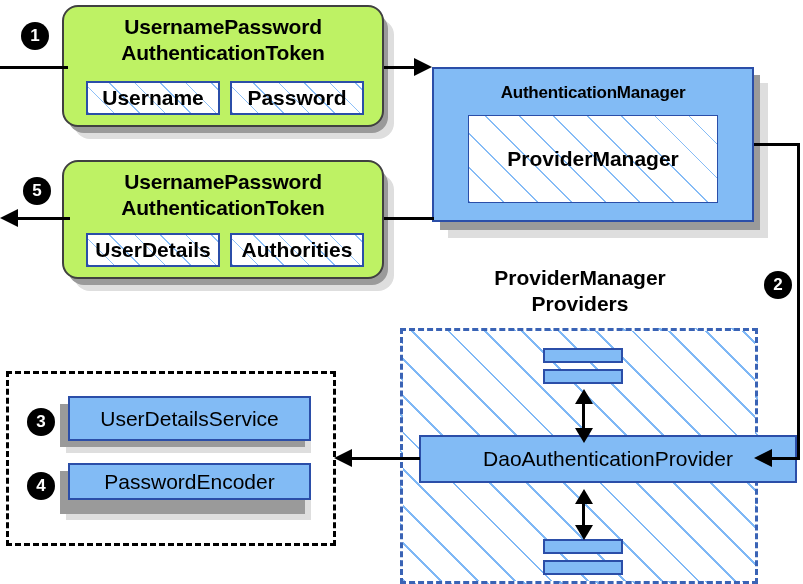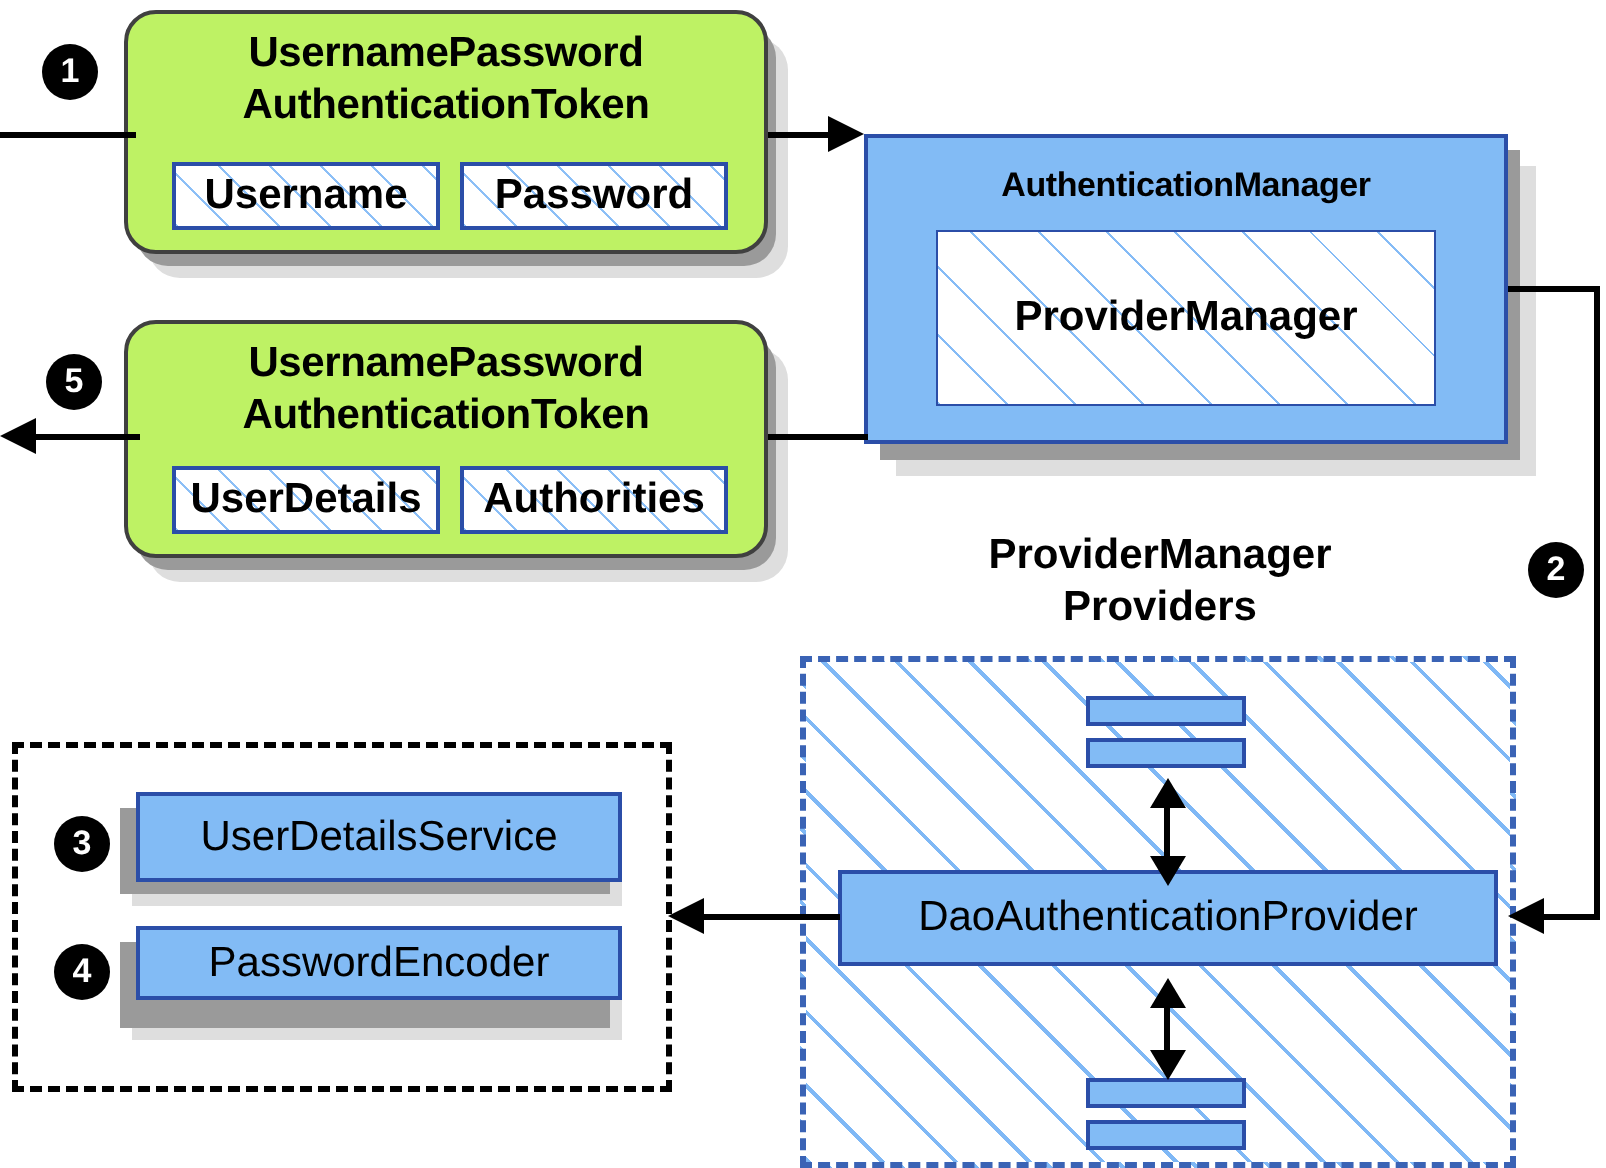--- a/index.html
+++ b/index.html
@@ -248,21 +248,21 @@
   <div class="mini-bar" style="left:543px; top:348px; width:80px; height:15px;"></div>
   <div class="mini-bar" style="left:543px; top:369px; width:80px; height:15px;"></div>
 
   <div class="ln-v" style="left:582px; top:395px; height:40px;"></div>
   <div class="arrow arrow-u" style="left:575px; top:389px;"></div>
   <div class="arrow arrow-d" style="left:575px; top:428px;"></div>
 
   <div class="shadow" style="left:412px; top:443px; width:335px; height:45px;"></div>
   <div class="shadow2" style="left:418px; top:449px; width:335px; height:45px;"></div>
 
-  <div class="plain-box" style="left:419px; top:435px; width:330px; height:48px;">DaoAuthenticationProvider</div>
+  <div class="plain-box" style="left:419px; top:435px; width:378px; height:48px;">DaoAuthenticationProvider</div>
 
   <div class="ln-v" style="left:582px; top:495px; height:38px;"></div>
   <div class="arrow arrow-u" style="left:575px; top:489px;"></div>
   <div class="arrow arrow-d" style="left:575px; top:525px;"></div>
 
   <div class="mini-bar" style="left:543px; top:539px; width:80px; height:15px;"></div>
   <div class="mini-bar" style="left:543px; top:560px; width:80px; height:15px;"></div>
 
   <div class="ln-h" style="left:352px; top:457px; width:68px;"></div>
   <div class="arrow arrow-l" style="left:334px; top:449px;"></div>

